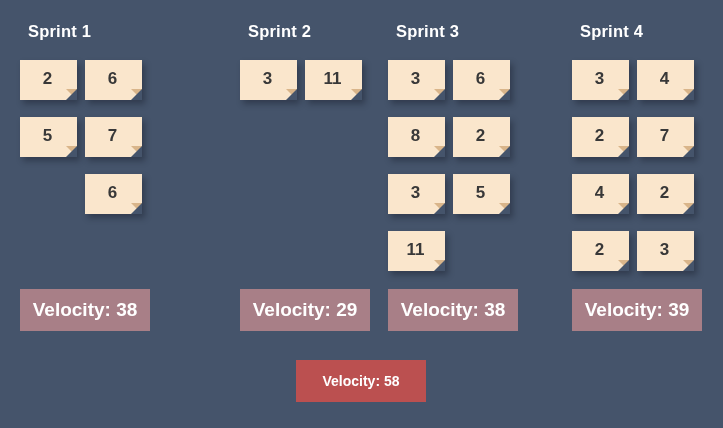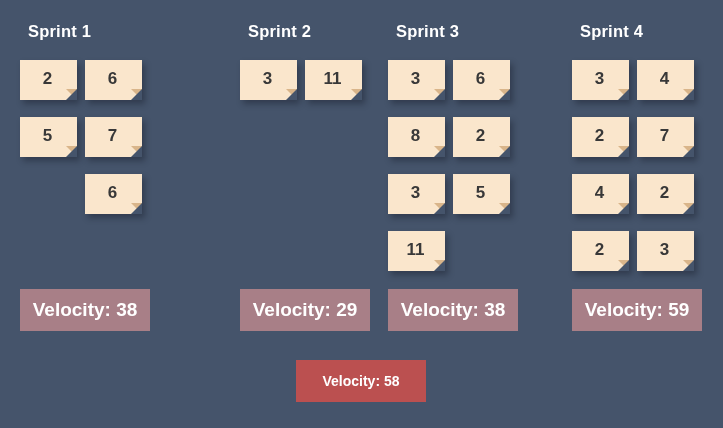--- a/index.html
+++ b/index.html
@@ -282,20 +282,20 @@
               <span class="note-fold"></span>
             </div>
             <div class="sticky-note col-b">
               <span class="note-value">3</span>
               <span class="note-fold-inner"></span>
               <span class="note-fold"></span>
             </div>
           </div>
         </div>
         <div class="velocity-bar">
-          <span class="velocity-label">Velocity: 59</span>
+          <span class="velocity-label">Velocity: 39</span>
         </div>
       </div>
     </div>
   <div class="total-velocity">
     <span class="velocity-label">Velocity: 58</span>
   </div>
 </div>
 
 </body></html>

